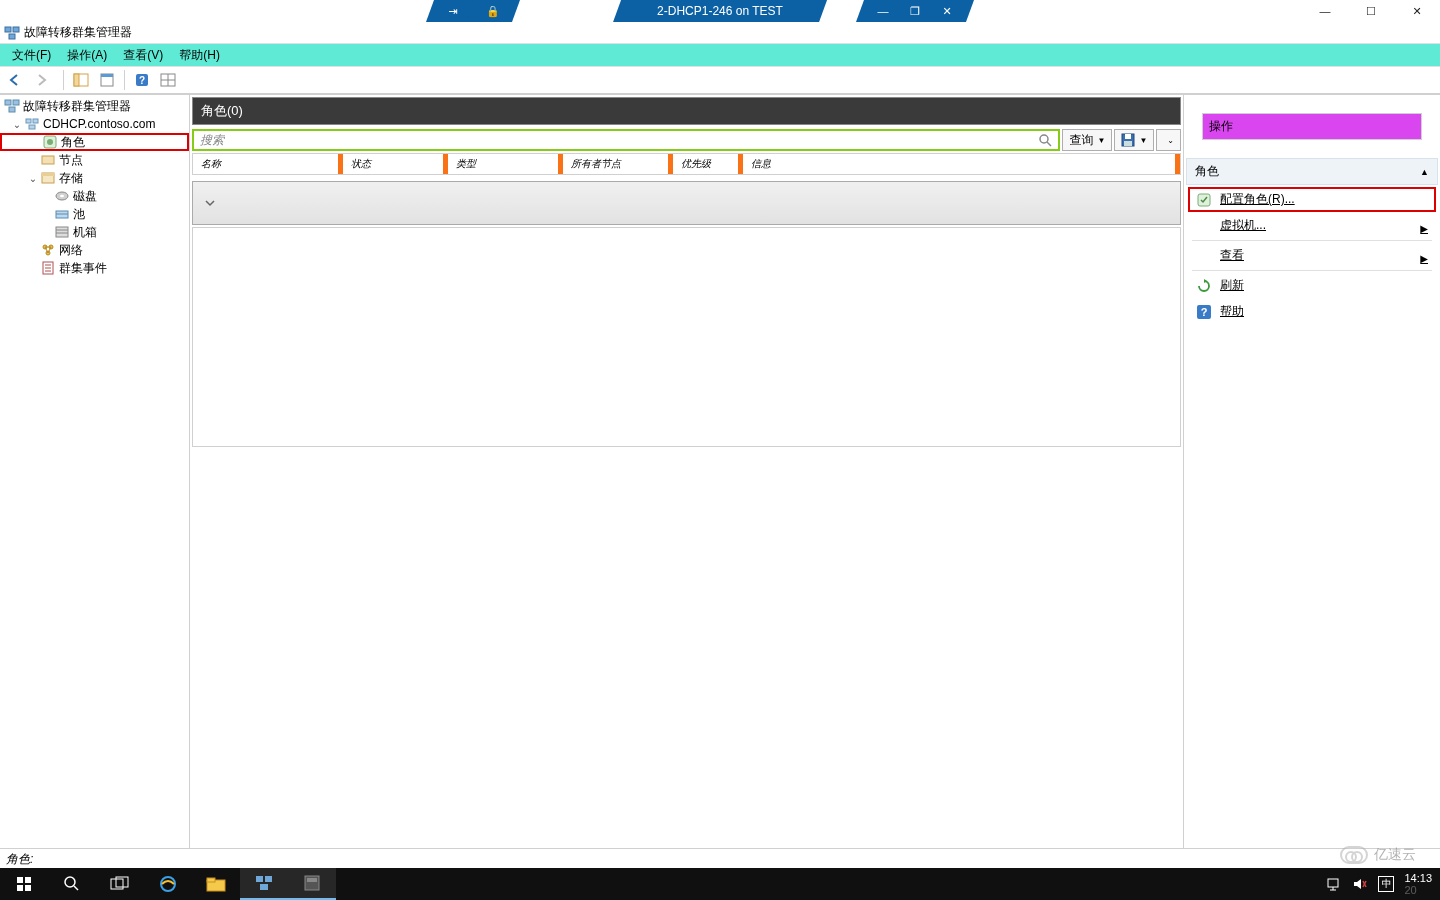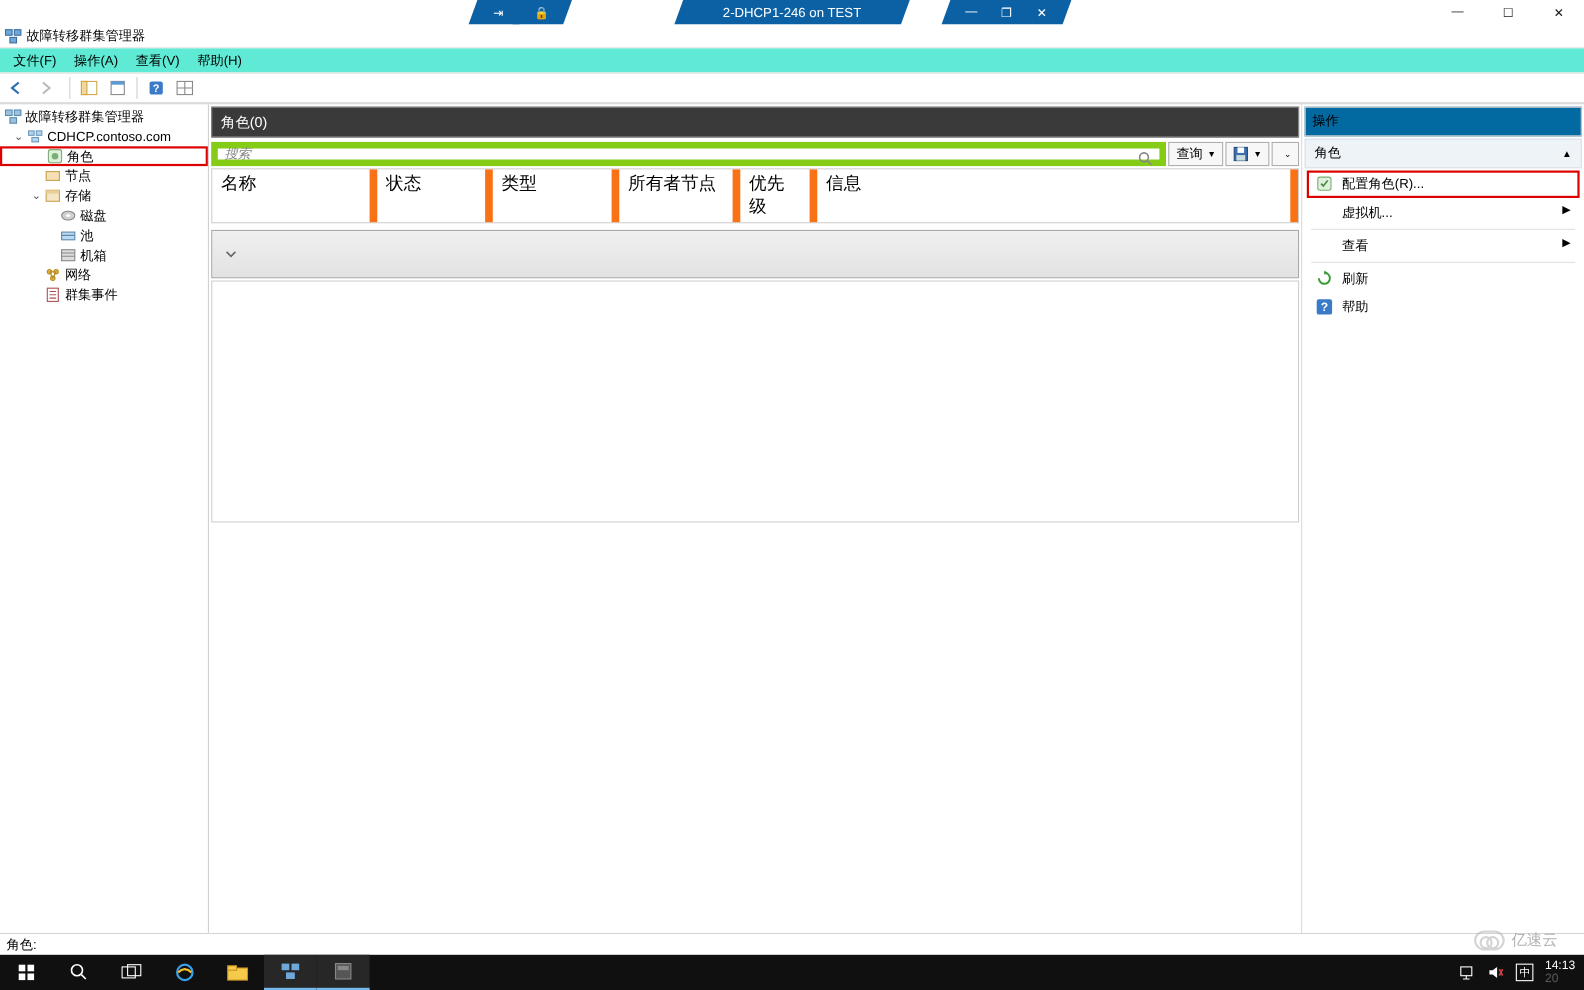--- a/index.html
+++ b/index.html
@@ -36,46 +36,46 @@
   .tree-node { display:flex; align-items:center; height:18px; padding:1px 0; white-space:nowrap; }
   .tree-indent-0 { padding-left:4px; } .tree-indent-1 { padding-left:10px; } .tree-indent-2-chevless { padding-left:40px; }
   .tree-indent-2 { padding-left:26px; } .tree-indent-3 { padding-left:54px; }
   .chev { width:14px; text-align:center; color:#555; font-size:10px; }
   .node-icon { width:16px; height:16px; margin-right:3px; display:flex; align-items:center; justify-content:center; }
   .tree-node.hl { border:2px solid #d00; padding-top:0; padding-bottom:0; }
 
   .center-pane { flex:1; display:flex; flex-direction:column; border-right:1px solid #d0d0d0; background:#fff; }
   .center-header { background:#3a3a3a; color:#fff; padding:4px 8px; font-size:13px; border:1px solid #888; margin:2px; }
   .search-row { display:flex; margin:2px; gap:2px; align-items:stretch; }
-  .search-box { flex:1; border:6px solid #84cc16; height:22px; display:flex; align-items:center; padding:0 6px; color:#888; font-style:italic; position:relative; }
+  .search-box { flex:1; border:2px solid #84cc16; height:22px; display:flex; align-items:center; padding:0 6px; color:#888; font-style:italic; position:relative; }
   .search-box .mag { position:absolute; right:4px; top:2px; width:16px; height:16px; }
   .sr-btn { border:1px solid #aeaeae; height:22px; display:flex; align-items:center; padding:0 6px; background:#f7f7f7; }
   .sr-btn .dd { margin-left:4px; font-size:8px; }
 
   .col-headers { display:flex; border:1px solid #d0d0d0; margin:0 2px; background:#fff; }
-  .col-h { padding:3px 8px; border-right:7px solid #f97316; font-size:16px; }
+  .col-h { padding:3px 8px; border-right:5px solid #f97316; font-size:10px;font-style:italic; }
   .col-h.c1{width:150px}.col-h.c2{width:105px}.col-h.c3{width:115px}.col-h.c4{width:110px}.col-h.c5{width:70px}.col-h.c6{flex:1}
 
   .grid-area { flex:1; margin:0 2px; border:1px solid #d0d0d0; border-top:none; display:flex; align-items:center; justify-content:center; color:#555; font-style:italic; }
   .split-handle { height:6px; }
   .detail-bar { height:44px; margin:0 2px 2px 2px; border:1px solid #aaa; background:linear-gradient(#f0f0f0,#e2e2e2); display:flex; align-items:center; padding:0 10px; }
   .detail-bar .chev-d { color:#666; }
   .bottom-blank { flex:0 0 220px; margin:0 2px 2px 2px; border:1px solid #d0d0d0; background:#fff; }
 
   .actions-pane { width:256px; background:#fff; }
-  .actions-title { background:#0369a1; border-bottom:1px solid #d0d0d0; padding:4px 6px; font-size:12px; margin:2px; border:1px solid #d0d0d0; }
+  .actions-title { background:#d946ef; border-bottom:1px solid #d0d0d0; padding:4px 6px; font-size:12px; margin:18px; border:1px solid #d0d0d0; }
   .actions-sub { background:#eef3f8; padding:4px 8px; border:1px solid #d7e2ec; margin:2px; display:flex; justify-content:space-between; align-items:center; }
-  .action-item { display:flex; align-items:flex-start; padding:4px 8px; margin:1px 4px; }
+  .action-item { display:flex; align-items:flex-end; padding:4px 8px; margin:1px 4px;text-decoration:underline; }
   .action-item .ai-icon { width:16px; height:16px; margin-right:8px; display:flex; align-items:center; justify-content:center; }
   .action-item .arrow { margin-left:auto; font-size:10px; }
   .action-item.hl { border:2px solid #d00; padding:2px 6px; }
   .act-sep { height:1px; background:#e0e0e0; margin:2px 8px; }
 
   
-  .statusbar { height:20px; border-top:1px solid #d0d0d0; padding:2px 6px; font-size:12px; background:#fff; }
+  .statusbar { height:20px; border-top:1px solid #d0d0d0; padding:2px 6px; font-size:12px; background:#fff;font-style:italic; }
 
   
   .taskbar { position:absolute; bottom:0; left:0; right:0; height:32px; background:#101010; display:flex; align-items:center; color:#fff; }
   .tb-item { width:48px; height:32px; display:flex; align-items:center; justify-content:center; }
   .tb-item.active { border-bottom:2px solid #76b9ed; background:#272727; }
   .tb-right { margin-left:auto; display:flex; align-items:center; gap:10px; padding:0 8px; font-size:11px; }
   .tb-ic { width:16px; height:16px; display:flex; align-items:center; justify-content:center; }
 
   
   .watermark { position:absolute; right:24px; bottom:36px; opacity:0.5; display:flex; align-items:center; gap:6px; color:#666; font-size:14px;}

